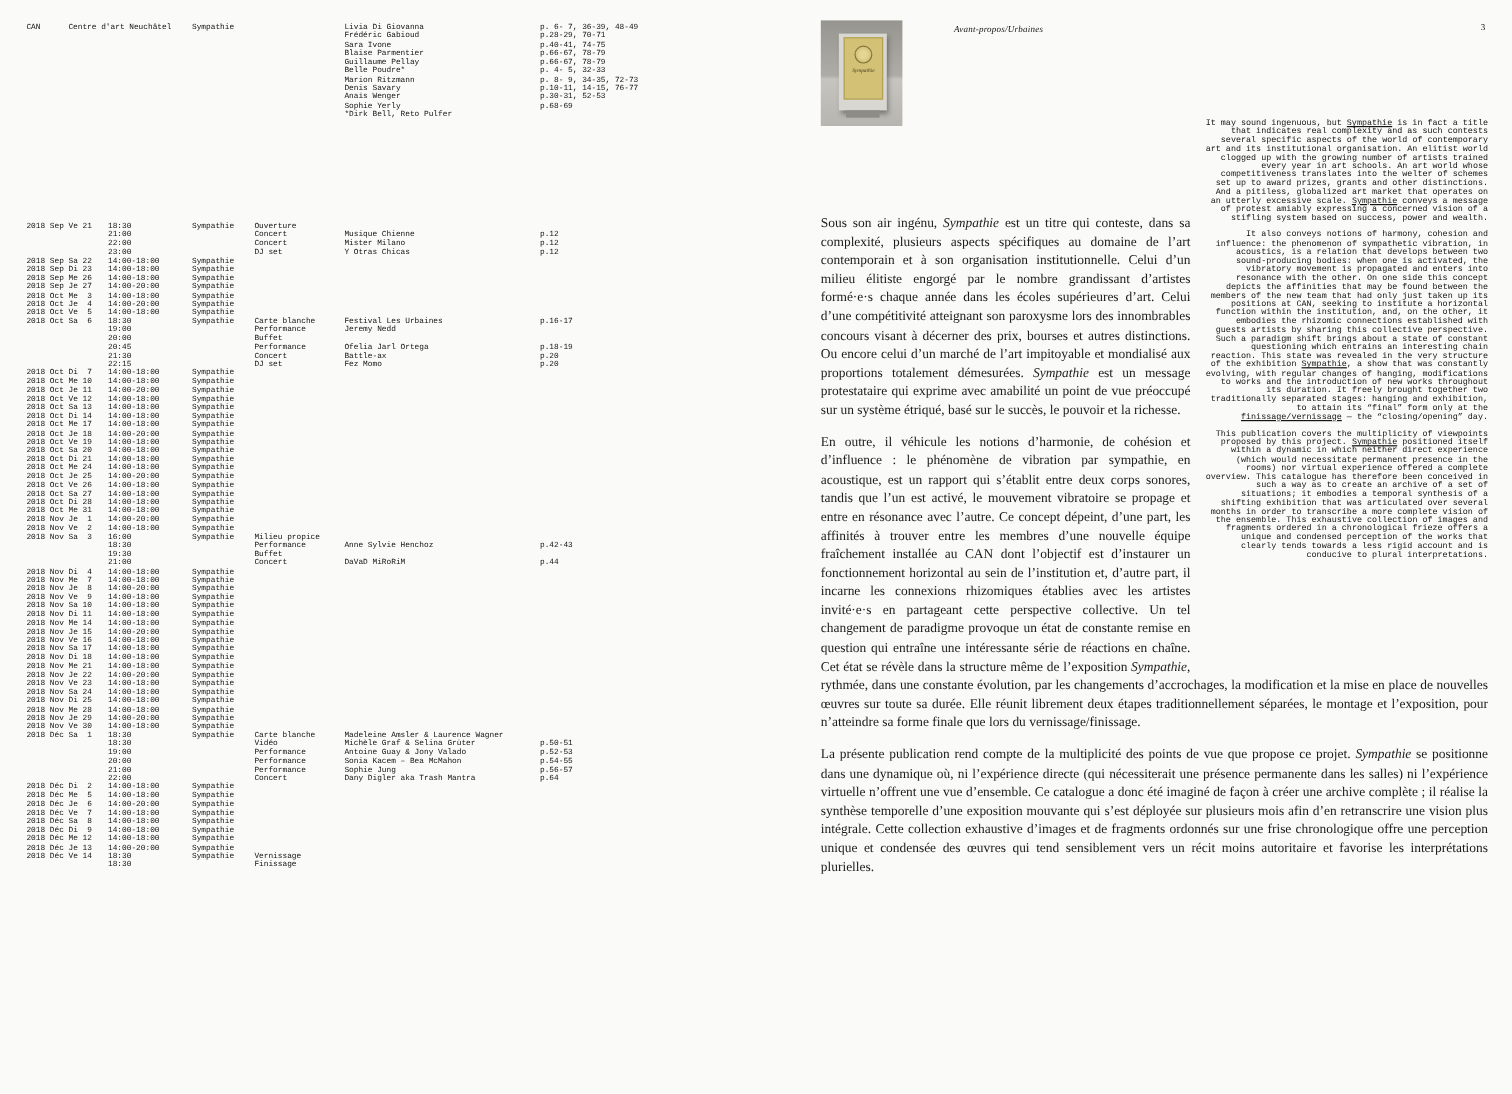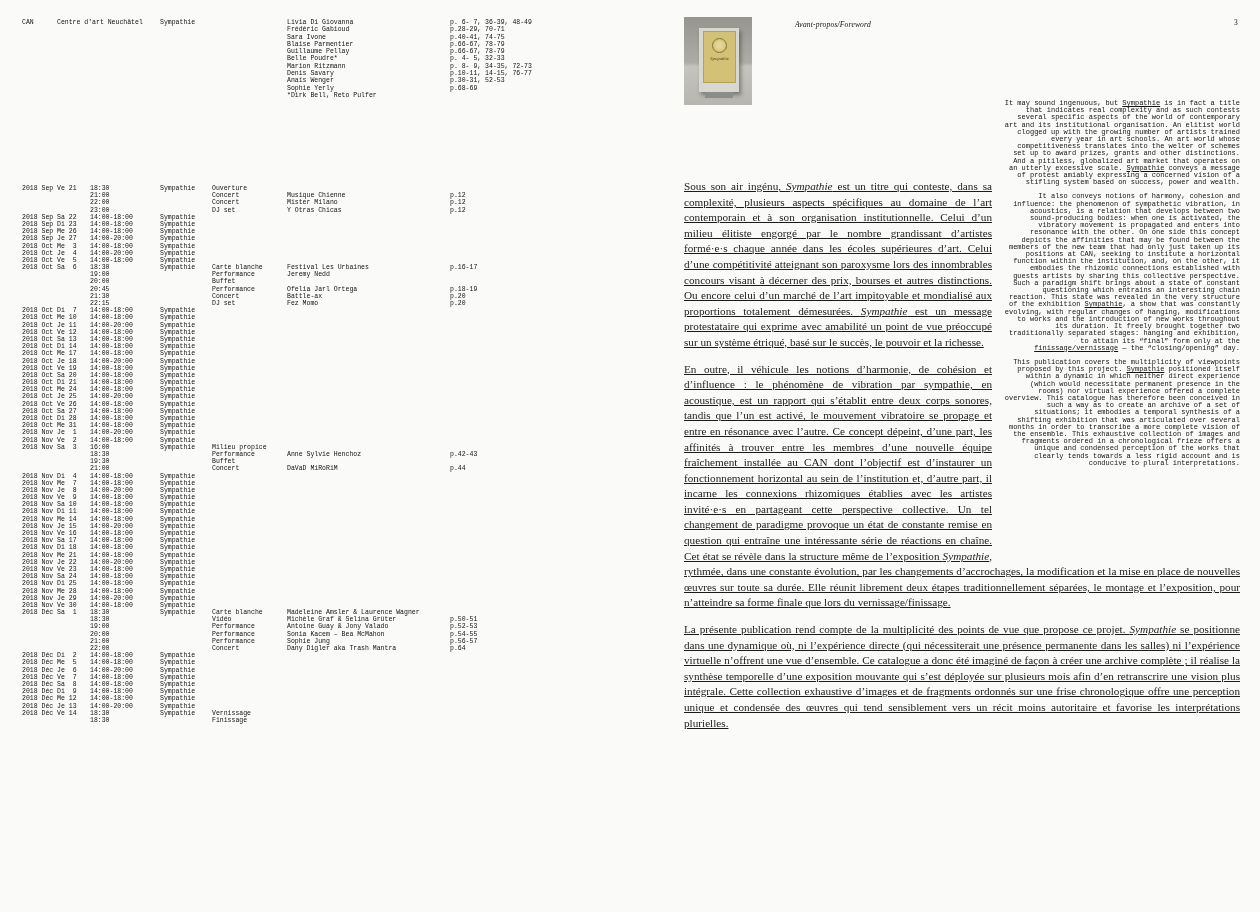--- a/index.html
+++ b/index.html
@@ -65,42 +65,42 @@
     float:right;width:238px;min-height:458px;margin-left:10px;
     font:7px/7.2px "Liberation Mono","DejaVu Sans Mono",monospace;
     color:#141414;text-align:right;
   }
   .english-col p{margin:0 0 7px 0;}
   .english-col .u{text-decoration:underline;}
 
   .french{padding-top:79px;}
   .french p{
     margin:0 0 11px 0;
-    font-size:11.2px;line-height:15.6px;text-align:justify;color:#1b1b1b;text-decoration:underline;
+    font-size:11.2px;line-height:15.6px;text-align:justify;color:#1b1b1b;
   }
   .french .it{font-style:italic;}
 </style>
 </head>
 <body>
 
 <div class="masthead" id="masthead-rows"><div class="mrow"><span>CAN</span><span>Centre d'art Neuchâtel</span><span>Sympathie</span><span>Livia Di Giovanna</span><span>p. 6- 7, 36-39, 48-49</span></div><div class="mrow"><span></span><span></span><span></span><span>Frédéric Gabioud</span><span>p.28-29, 70-71</span></div><div class="mrow"><span></span><span></span><span></span><span>Sara Ivone</span><span>p.40-41, 74-75</span></div><div class="mrow"><span></span><span></span><span></span><span>Blaise Parmentier</span><span>p.66-67, 78-79</span></div><div class="mrow"><span></span><span></span><span></span><span>Guillaume Pellay</span><span>p.66-67, 78-79</span></div><div class="mrow"><span></span><span></span><span></span><span>Belle Poudre*</span><span>p. 4- 5, 32-33</span></div><div class="mrow"><span></span><span></span><span></span><span>Marion Ritzmann</span><span>p. 8- 9, 34-35, 72-73</span></div><div class="mrow"><span></span><span></span><span></span><span>Denis Savary</span><span>p.10-11, 14-15, 76-77</span></div><div class="mrow"><span></span><span></span><span></span><span>Anaïs Wenger</span><span>p.30-31, 52-53</span></div><div class="mrow"><span></span><span></span><span></span><span>Sophie Yerly</span><span>p.68-69</span></div><div class="mrow"><span></span><span></span><span></span><span>*Dirk Bell, Reto Pulfer</span><span></span></div></div>
 
 <div class="schedule" id="schedule-rows"><div class="srow"><span>2018 Sep Ve 21</span><span>18:30</span><span>Sympathie</span><span>Ouverture</span><span></span><span></span></div><div class="srow"><span></span><span>21:00</span><span></span><span>Concert</span><span>Musique Chienne</span><span>p.12</span></div><div class="srow"><span></span><span>22:00</span><span></span><span>Concert</span><span>Mister Milano</span><span>p.12</span></div><div class="srow"><span></span><span>23:00</span><span></span><span>DJ set</span><span>Y Otras Chicas</span><span>p.12</span></div><div class="srow"><span>2018 Sep Sa 22</span><span>14:00-18:00</span><span>Sympathie</span><span></span><span></span><span></span></div><div class="srow"><span>2018 Sep Di 23</span><span>14:00-18:00</span><span>Sympathie</span><span></span><span></span><span></span></div><div class="srow"><span>2018 Sep Me 26</span><span>14:00-18:00</span><span>Sympathie</span><span></span><span></span><span></span></div><div class="srow"><span>2018 Sep Je 27</span><span>14:00-20:00</span><span>Sympathie</span><span></span><span></span><span></span></div><div class="srow"><span>2018 Oct Me  3</span><span>14:00-18:00</span><span>Sympathie</span><span></span><span></span><span></span></div><div class="srow"><span>2018 Oct Je  4</span><span>14:00-20:00</span><span>Sympathie</span><span></span><span></span><span></span></div><div class="srow"><span>2018 Oct Ve  5</span><span>14:00-18:00</span><span>Sympathie</span><span></span><span></span><span></span></div><div class="srow"><span>2018 Oct Sa  6</span><span>18:30</span><span>Sympathie</span><span>Carte blanche</span><span>Festival Les Urbaines</span><span>p.16-17</span></div><div class="srow"><span></span><span>19:00</span><span></span><span>Performance</span><span>Jeremy Nedd</span><span></span></div><div class="srow"><span></span><span>20:00</span><span></span><span>Buffet</span><span></span><span></span></div><div class="srow"><span></span><span>20:45</span><span></span><span>Performance</span><span>Ofelia Jarl Ortega</span><span>p.18-19</span></div><div class="srow"><span></span><span>21:30</span><span></span><span>Concert</span><span>Battle-ax</span><span>p.20</span></div><div class="srow"><span></span><span>22:15</span><span></span><span>DJ set</span><span>Fez Momo</span><span>p.20</span></div><div class="srow"><span>2018 Oct Di  7</span><span>14:00-18:00</span><span>Sympathie</span><span></span><span></span><span></span></div><div class="srow"><span>2018 Oct Me 10</span><span>14:00-18:00</span><span>Sympathie</span><span></span><span></span><span></span></div><div class="srow"><span>2018 Oct Je 11</span><span>14:00-20:00</span><span>Sympathie</span><span></span><span></span><span></span></div><div class="srow"><span>2018 Oct Ve 12</span><span>14:00-18:00</span><span>Sympathie</span><span></span><span></span><span></span></div><div class="srow"><span>2018 Oct Sa 13</span><span>14:00-18:00</span><span>Sympathie</span><span></span><span></span><span></span></div><div class="srow"><span>2018 Oct Di 14</span><span>14:00-18:00</span><span>Sympathie</span><span></span><span></span><span></span></div><div class="srow"><span>2018 Oct Me 17</span><span>14:00-18:00</span><span>Sympathie</span><span></span><span></span><span></span></div><div class="srow"><span>2018 Oct Je 18</span><span>14:00-20:00</span><span>Sympathie</span><span></span><span></span><span></span></div><div class="srow"><span>2018 Oct Ve 19</span><span>14:00-18:00</span><span>Sympathie</span><span></span><span></span><span></span></div><div class="srow"><span>2018 Oct Sa 20</span><span>14:00-18:00</span><span>Sympathie</span><span></span><span></span><span></span></div><div class="srow"><span>2018 Oct Di 21</span><span>14:00-18:00</span><span>Sympathie</span><span></span><span></span><span></span></div><div class="srow"><span>2018 Oct Me 24</span><span>14:00-18:00</span><span>Sympathie</span><span></span><span></span><span></span></div><div class="srow"><span>2018 Oct Je 25</span><span>14:00-20:00</span><span>Sympathie</span><span></span><span></span><span></span></div><div class="srow"><span>2018 Oct Ve 26</span><span>14:00-18:00</span><span>Sympathie</span><span></span><span></span><span></span></div><div class="srow"><span>2018 Oct Sa 27</span><span>14:00-18:00</span><span>Sympathie</span><span></span><span></span><span></span></div><div class="srow"><span>2018 Oct Di 28</span><span>14:00-18:00</span><span>Sympathie</span><span></span><span></span><span></span></div><div class="srow"><span>2018 Oct Me 31</span><span>14:00-18:00</span><span>Sympathie</span><span></span><span></span><span></span></div><div class="srow"><span>2018 Nov Je  1</span><span>14:00-20:00</span><span>Sympathie</span><span></span><span></span><span></span></div><div class="srow"><span>2018 Nov Ve  2</span><span>14:00-18:00</span><span>Sympathie</span><span></span><span></span><span></span></div><div class="srow"><span>2018 Nov Sa  3</span><span>16:00</span><span>Sympathie</span><span>Milieu propice</span><span></span><span></span></div><div class="srow"><span></span><span>18:30</span><span></span><span>Performance</span><span>Anne Sylvie Henchoz</span><span>p.42-43</span></div><div class="srow"><span></span><span>19:30</span><span></span><span>Buffet</span><span></span><span></span></div><div class="srow"><span></span><span>21:00</span><span></span><span>Concert</span><span>DaVaD MiRoRiM</span><span>p.44</span></div><div class="srow"><span>2018 Nov Di  4</span><span>14:00-18:00</span><span>Sympathie</span><span></span><span></span><span></span></div><div class="srow"><span>2018 Nov Me  7</span><span>14:00-18:00</span><span>Sympathie</span><span></span><span></span><span></span></div><div class="srow"><span>2018 Nov Je  8</span><span>14:00-20:00</span><span>Sympathie</span><span></span><span></span><span></span></div><div class="srow"><span>2018 Nov Ve  9</span><span>14:00-18:00</span><span>Sympathie</span><span></span><span></span><span></span></div><div class="srow"><span>2018 Nov Sa 10</span><span>14:00-18:00</span><span>Sympathie</span><span></span><span></span><span></span></div><div class="srow"><span>2018 Nov Di 11</span><span>14:00-18:00</span><span>Sympathie</span><span></span><span></span><span></span></div><div class="srow"><span>2018 Nov Me 14</span><span>14:00-18:00</span><span>Sympathie</span><span></span><span></span><span></span></div><div class="srow"><span>2018 Nov Je 15</span><span>14:00-20:00</span><span>Sympathie</span><span></span><span></span><span></span></div><div class="srow"><span>2018 Nov Ve 16</span><span>14:00-18:00</span><span>Sympathie</span><span></span><span></span><span></span></div><div class="srow"><span>2018 Nov Sa 17</span><span>14:00-18:00</span><span>Sympathie</span><span></span><span></span><span></span></div><div class="srow"><span>2018 Nov Di 18</span><span>14:00-18:00</span><span>Sympathie</span><span></span><span></span><span></span></div><div class="srow"><span>2018 Nov Me 21</span><span>14:00-18:00</span><span>Sympathie</span><span></span><span></span><span></span></div><div class="srow"><span>2018 Nov Je 22</span><span>14:00-20:00</span><span>Sympathie</span><span></span><span></span><span></span></div><div class="srow"><span>2018 Nov Ve 23</span><span>14:00-18:00</span><span>Sympathie</span><span></span><span></span><span></span></div><div class="srow"><span>2018 Nov Sa 24</span><span>14:00-18:00</span><span>Sympathie</span><span></span><span></span><span></span></div><div class="srow"><span>2018 Nov Di 25</span><span>14:00-18:00</span><span>Sympathie</span><span></span><span></span><span></span></div><div class="srow"><span>2018 Nov Me 28</span><span>14:00-18:00</span><span>Sympathie</span><span></span><span></span><span></span></div><div class="srow"><span>2018 Nov Je 29</span><span>14:00-20:00</span><span>Sympathie</span><span></span><span></span><span></span></div><div class="srow"><span>2018 Nov Ve 30</span><span>14:00-18:00</span><span>Sympathie</span><span></span><span></span><span></span></div><div class="srow"><span>2018 Déc Sa  1</span><span>18:30</span><span>Sympathie</span><span>Carte blanche</span><span>Madeleine Amsler &amp; Laurence Wagner</span><span></span></div><div class="srow"><span></span><span>18:30</span><span></span><span>Vidéo</span><span>Michèle Graf &amp; Selina Grüter</span><span>p.50-51</span></div><div class="srow"><span></span><span>19:00</span><span></span><span>Performance</span><span>Antoine Guay &amp; Jony Valado</span><span>p.52-53</span></div><div class="srow"><span></span><span>20:00</span><span></span><span>Performance</span><span>Sonia Kacem – Bea McMahon</span><span>p.54-55</span></div><div class="srow"><span></span><span>21:00</span><span></span><span>Performance</span><span>Sophie Jung</span><span>p.56-57</span></div><div class="srow"><span></span><span>22:00</span><span></span><span>Concert</span><span>Dany Digler aka Trash Mantra</span><span>p.64</span></div><div class="srow"><span>2018 Déc Di  2</span><span>14:00-18:00</span><span>Sympathie</span><span></span><span></span><span></span></div><div class="srow"><span>2018 Déc Me  5</span><span>14:00-18:00</span><span>Sympathie</span><span></span><span></span><span></span></div><div class="srow"><span>2018 Déc Je  6</span><span>14:00-20:00</span><span>Sympathie</span><span></span><span></span><span></span></div><div class="srow"><span>2018 Déc Ve  7</span><span>14:00-18:00</span><span>Sympathie</span><span></span><span></span><span></span></div><div class="srow"><span>2018 Déc Sa  8</span><span>14:00-18:00</span><span>Sympathie</span><span></span><span></span><span></span></div><div class="srow"><span>2018 Déc Di  9</span><span>14:00-18:00</span><span>Sympathie</span><span></span><span></span><span></span></div><div class="srow"><span>2018 Déc Me 12</span><span>14:00-18:00</span><span>Sympathie</span><span></span><span></span><span></span></div><div class="srow"><span>2018 Déc Je 13</span><span>14:00-20:00</span><span>Sympathie</span><span></span><span></span><span></span></div><div class="srow"><span>2018 Déc Ve 14</span><span>18:30</span><span>Sympathie</span><span>Vernissage</span><span></span><span></span></div><div class="srow"><span></span><span>18:30</span><span></span><span>Finissage</span><span></span><span></span></div></div>
 
 <div class="photo">
   <div class="sign">
     <div class="poster">
       <div class="poster-emblem"></div>
       <div class="poster-title">Sympathie</div>
     </div>
     <div class="sign-leg"></div>
   </div>
 </div>
 
-<div class="section-header">Avant-propos/Foreword</div>
+<div class="section-header">Avant-propos/Urbaines</div>
 
 <div class="page-number">3</div>
 
 <div class="flow">
   <div class="english-col" id="english-text">
       <p><span>It may sound ingenuous, but </span><span class="u">Sympathie</span><span> is in fact a title that indicates real complexity and as such contests several specific aspects of the world of contemporary art and its institutional organisation. An elitist world clogged up with the growing number of artists trained every year in art schools. An art world whose competitiveness translates into the welter of schemes set up to award prizes, grants and other distinctions. And a pitiless, globalized art market that operates on an utterly excessive scale. </span><span class="u">Sympathie</span><span> conveys a message of protest amiably expressing a concerned vision of a stifling system based on success, power and wealth.</span></p>
       <p><span>It also conveys notions of harmony, cohesion and influence: the phenomenon of sympathetic vibration, in acoustics, is a relation that develops between two sound-producing bodies: when one is activated, the vibratory movement is propagated and enters into resonance with the other. On one side this concept depicts the affinities that may be found between the members of the new team that had only just taken up its positions at CAN, seeking to institute a horizontal function within the institution, and, on the other, it embodies the rhizomic connections established with guests artists by sharing this collective perspective. Such a paradigm shift brings about a state of constant questioning which entrains an interesting chain reaction. This state was revealed in the very structure of the exhibition </span><span class="u">Sympathie</span><span>, a show that was constantly evolving, with regular changes of hanging, modifications to works and the introduction of new works throughout its duration. It freely brought together two traditionally separated stages: hanging and exhibition, to attain its “final” form only at the </span><span class="u">finissage/vernissage</span><span> — the “closing/opening” day.</span></p>
       <p><span>This publication covers the multiplicity of viewpoints proposed by this project. </span><span class="u">Sympathie</span><span> positioned itself within a dynamic in which neither direct experience (which would necessitate permanent presence in the rooms) nor virtual experience offered a complete overview. This catalogue has therefore been conceived in such a way as to create an archive of a set of situations; it embodies a temporal synthesis of a shifting exhibition that was articulated over several months in order to transcribe a more complete vision of the ensemble. This exhaustive collection of images and fragments ordered in a chronological frieze offers a unique and condensed perception of the works that clearly tends towards a less rigid account and is conducive to plural interpretations.</span></p>
     </div>
   <div class="french" id="french-text">

